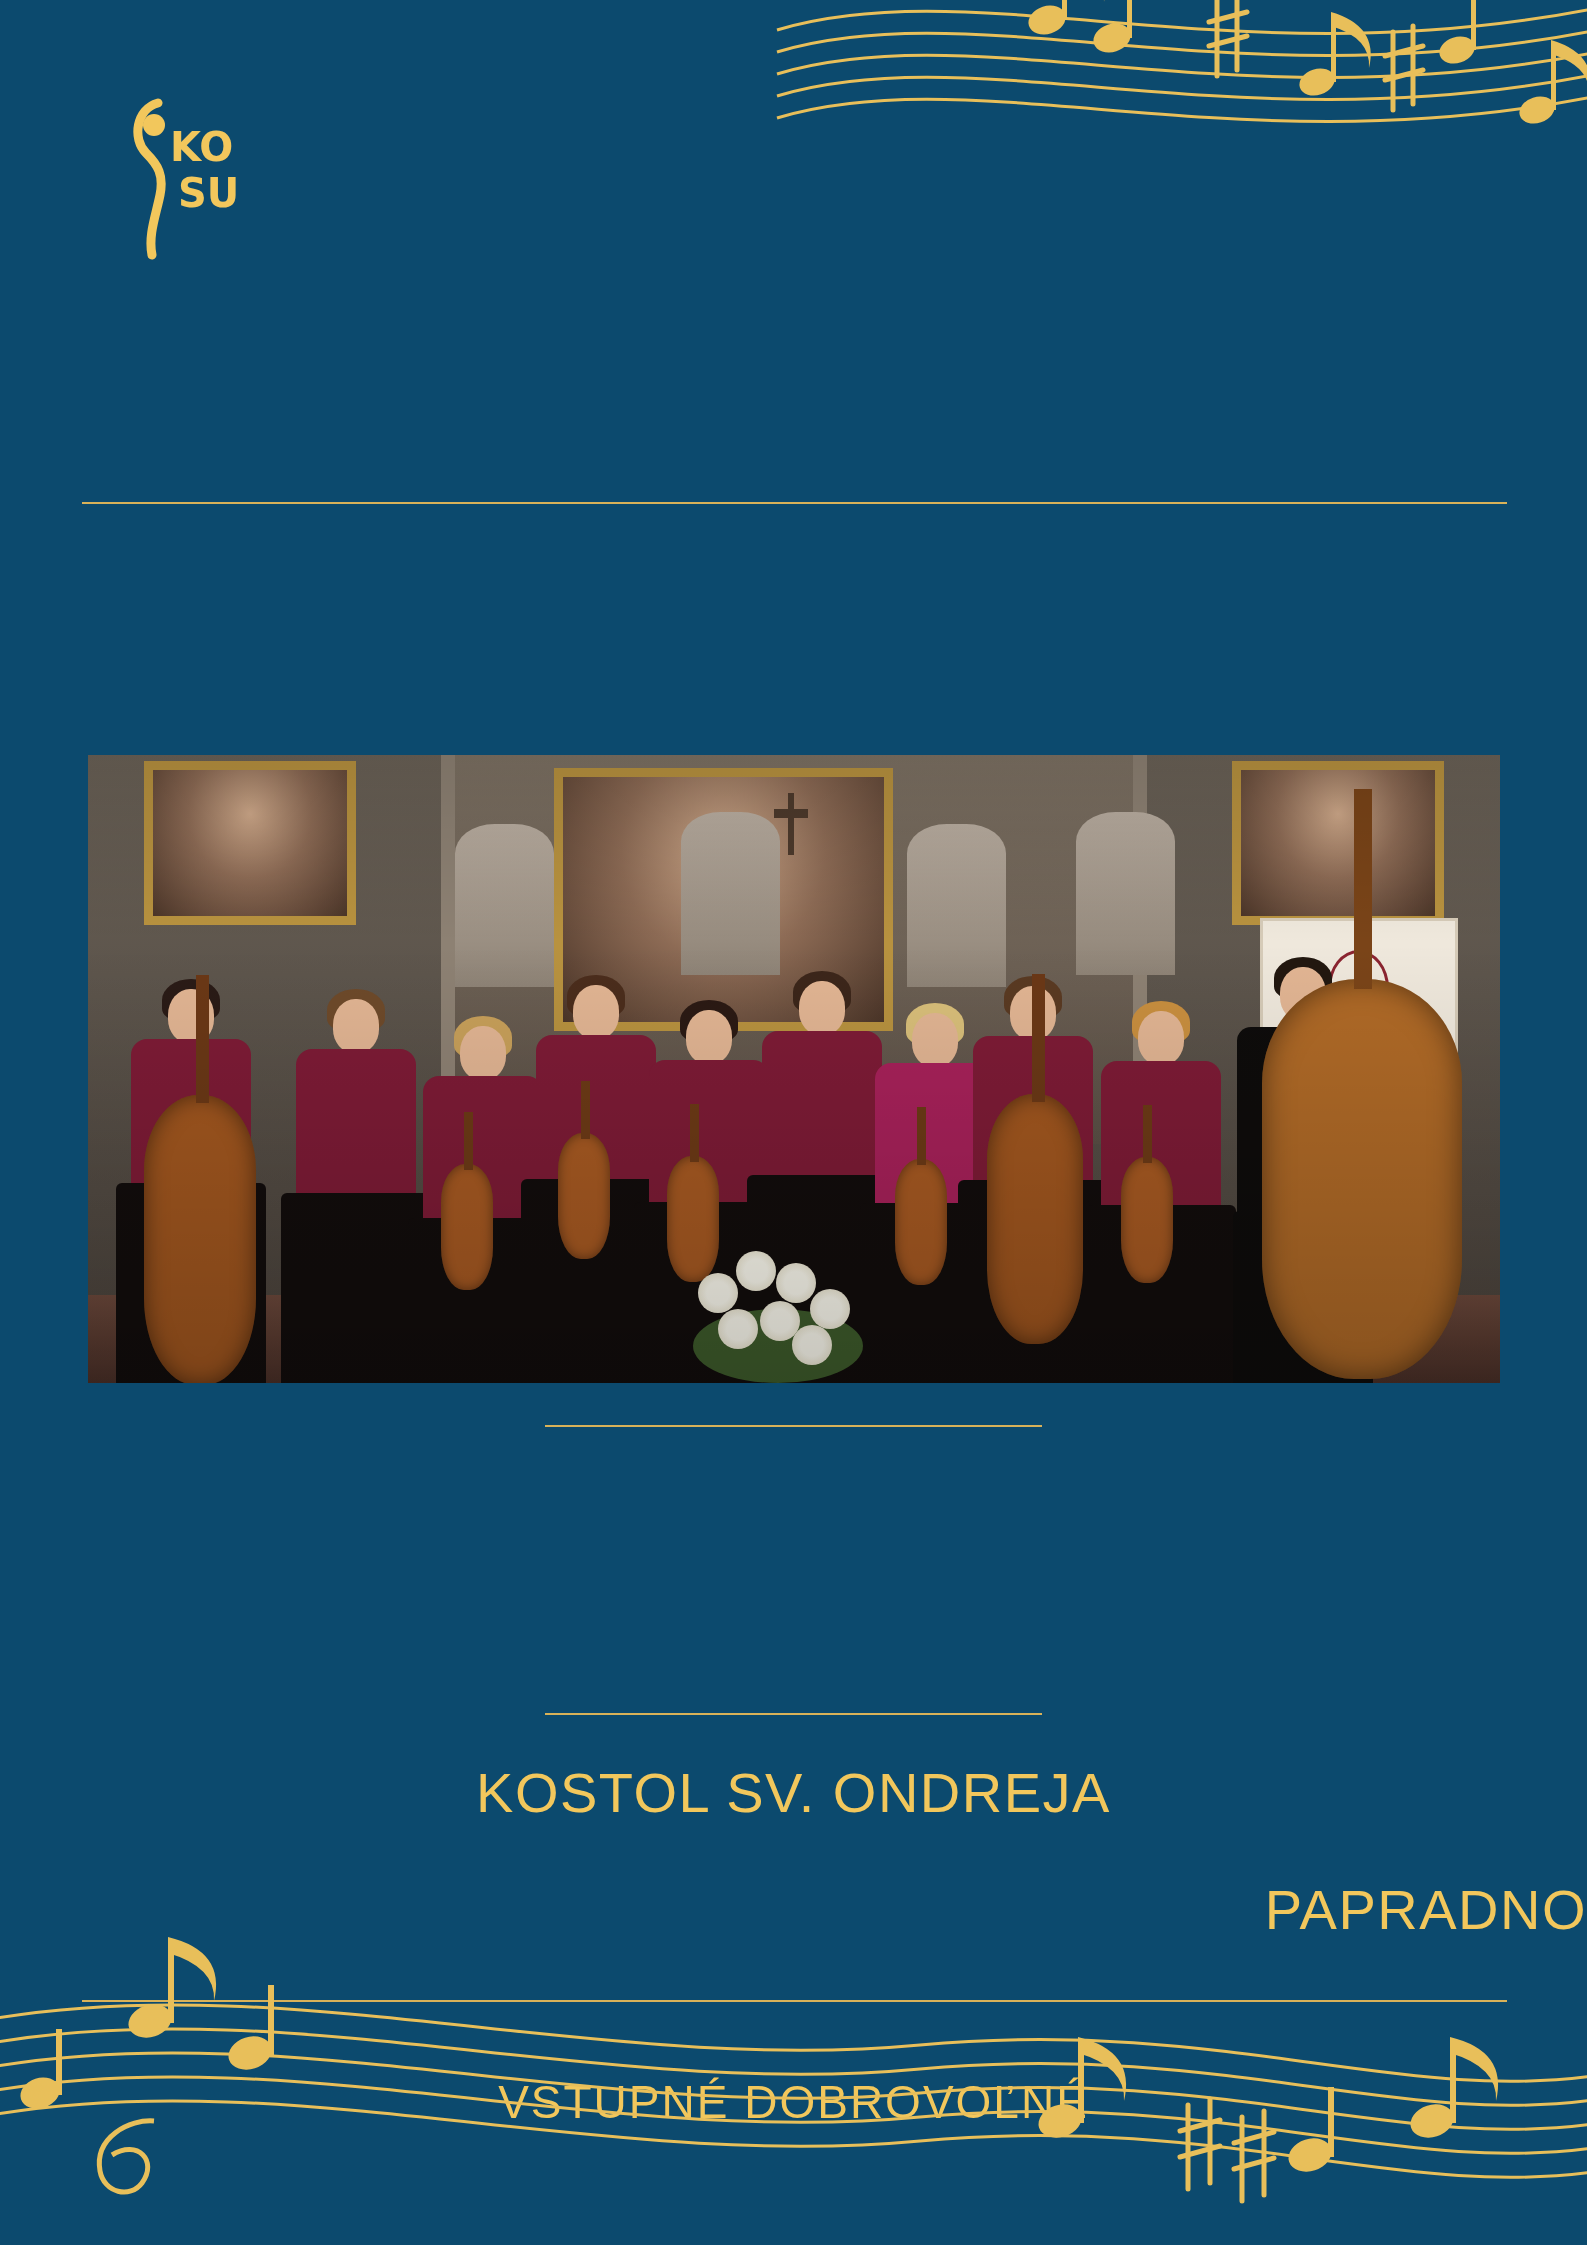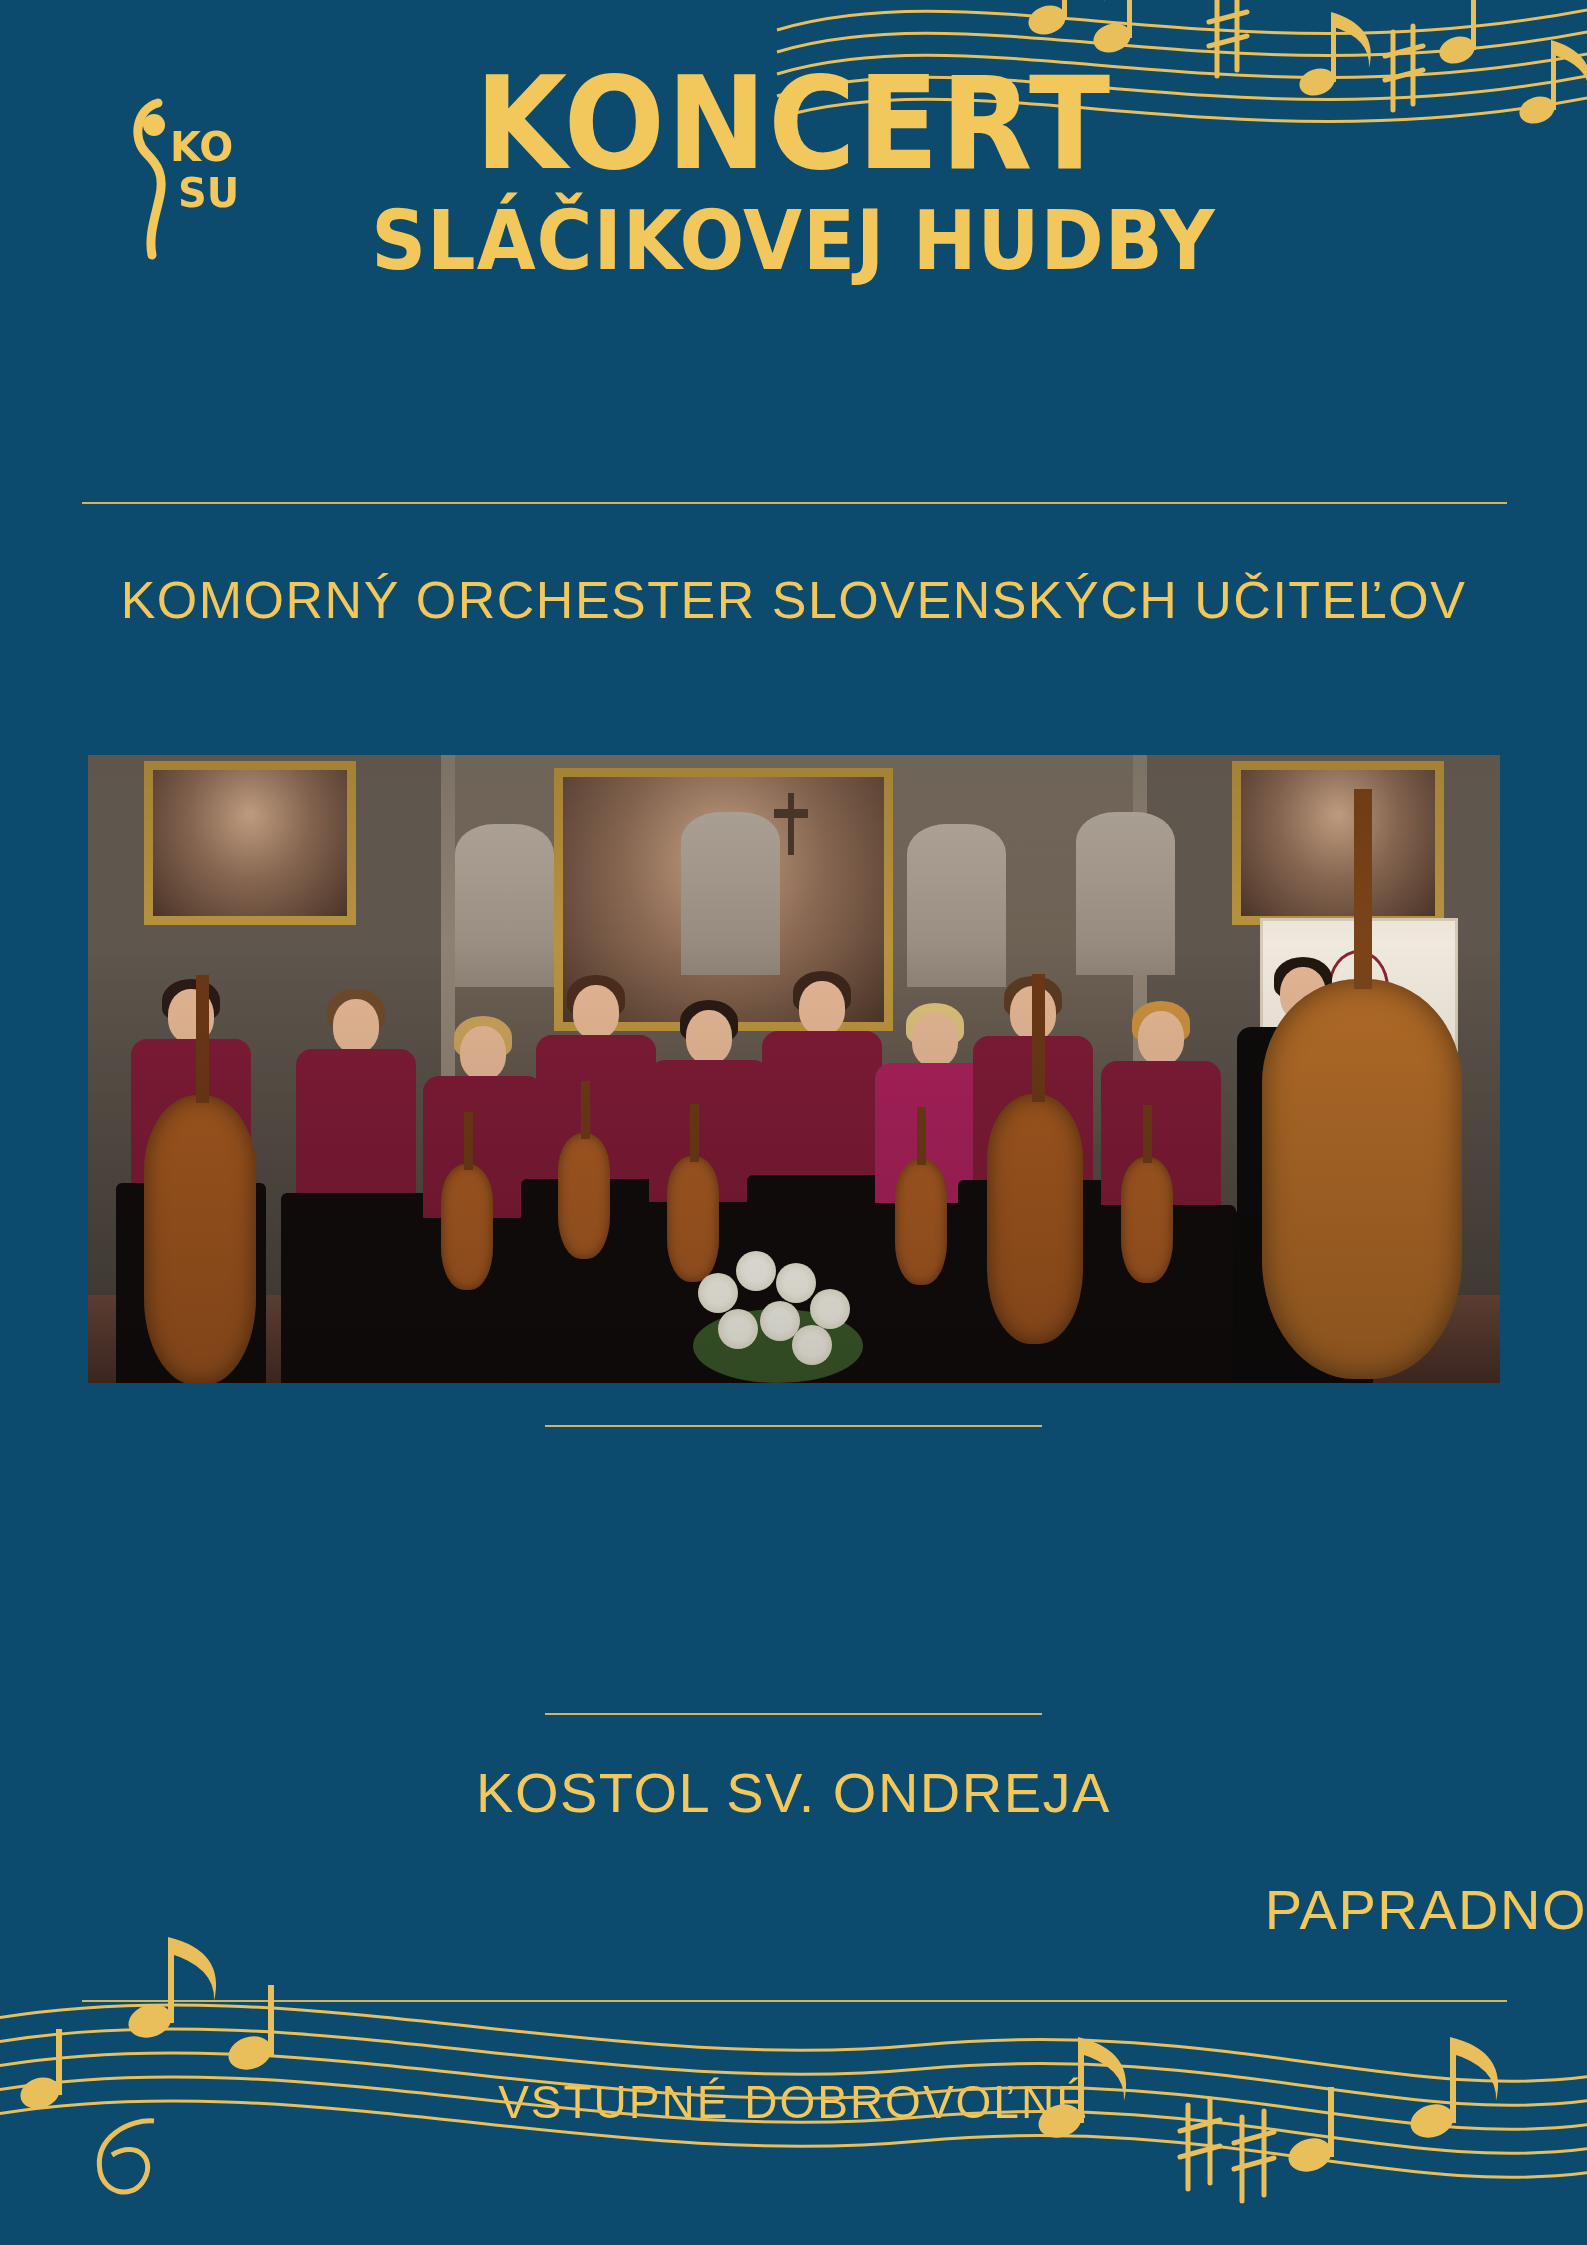--- a/index.html
+++ b/index.html
@@ -337,28 +337,23 @@
 
   <div class="logo">
     <svg viewBox="0 0 140 175" fill="none">
       <path d="M40 8 C 18 14, 14 44, 28 58 C 40 70, 46 80, 42 100 C 38 120, 30 140, 34 160" stroke="#f2c75c" stroke-width="9" stroke-linecap="round"></path>
       <circle cx="36" cy="30" r="11" fill="#f2c75c"></circle>
       <text x="52" y="66" font-family="DejaVu Sans, sans-serif" font-size="40" font-weight="700" fill="#f2c75c">KO</text>
       <text x="60" y="112" font-family="DejaVu Sans, sans-serif" font-size="40" font-weight="700" fill="#f2c75c">SU</text>
     </svg>
   </div>
 
-  <div class="title-block">
-    <div class="title-main">KONCERT</div>
-    <div class="title-sub">SLÁČIKOVEJ HUDBY</div>
-  </div>
 
   <div class="rule rule-1"></div>
 
-  <div class="ensemble">KOMORNÝ ORCHESTER SLOVENSKÝCH UČITEĽOV</div>
 
   <div class="photo-wrap">
     <div class="photo">
       <div class="bg-wall"></div>
       <div class="altar"></div>
       <div class="painting small-l"></div>
       <div class="painting"></div>
       <div class="painting small-r"></div>
       <div class="niche n1"></div>
       <div class="niche n2"></div>

